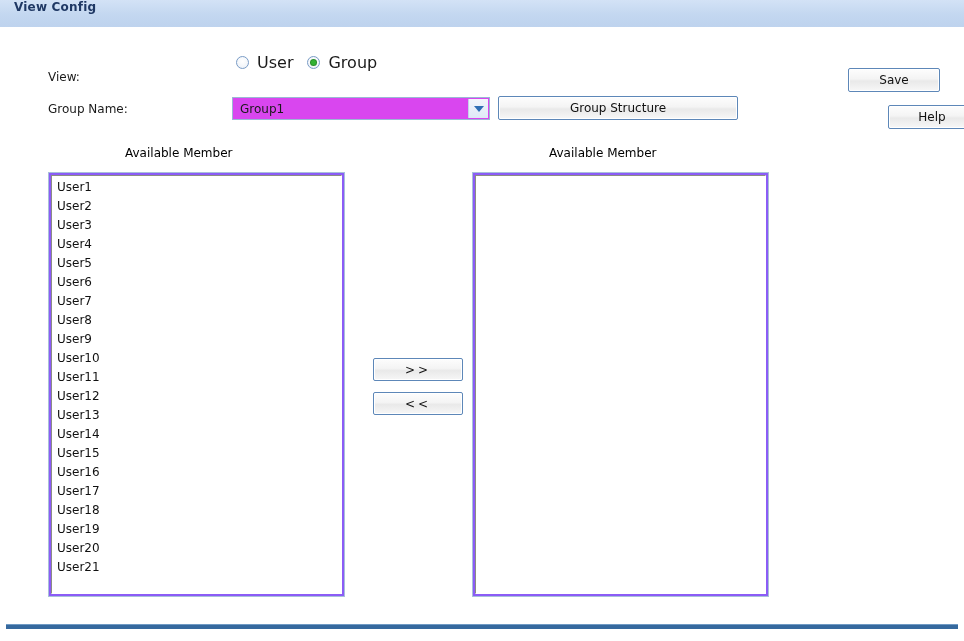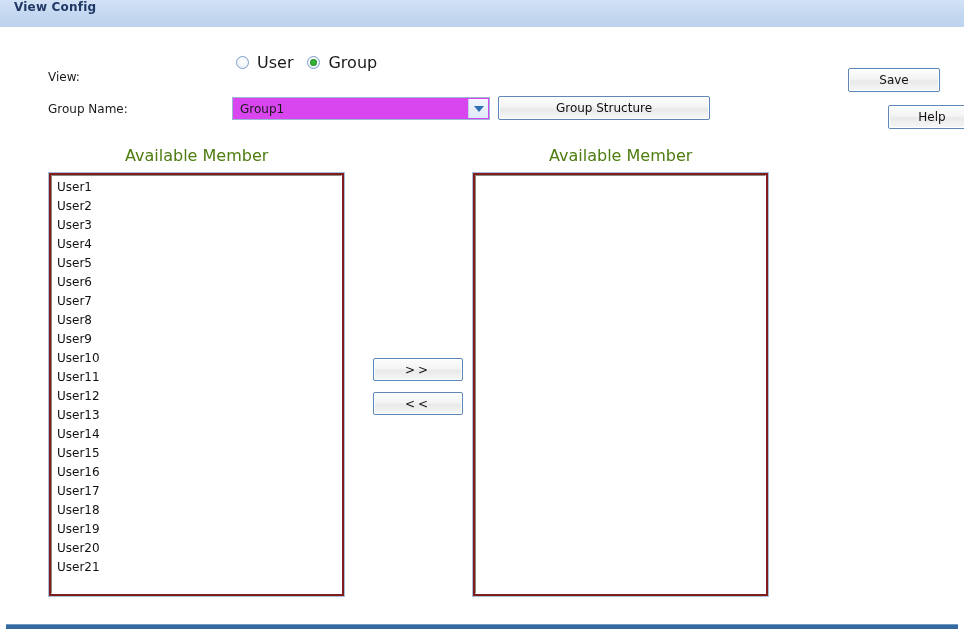--- a/index.html
+++ b/index.html
@@ -141,21 +141,21 @@
     justify-content: center;
     font-size: 12px;
     color: #111111;
     box-shadow: inset 0 0 0 1px #ffffff;
     cursor: default;
     white-space: nowrap;
   }
   #btn-group-structure {
     left: 498px;
     top: 96px;
-    width: 212px;
+    width: 240px;
     height: 24px;
   }
   #btn-save {
     left: 848px;
     top: 68px;
     width: 92px;
     height: 24px;
   }
   #btn-help {
     left: 888px;
@@ -174,32 +174,32 @@
     left: 373px;
     top: 392px;
     width: 90px;
     height: 23px;
     letter-spacing: 3px;
   }
 
   
   .col-title {
     position: absolute;
-    font-size: 16px;
-    color: #4d7c0f;
+    font-size: 12px;
+    color: #000000;
     white-space: nowrap;
   }
   #title-available { left: 125px; top: 146px; }
   #title-selected  { left: 549px; top: 146px; }
 
   .listbox {
     position: absolute;
     box-sizing: border-box;
     border: 1px solid #a8c0da;
-    background: #7f1d1d;
+    background: #8b5cf6;
     padding: 2px;
     overflow: hidden;
   }
   .listbox .inner {
     width: 100%;
     height: 100%;
     box-sizing: border-box;
     border-top: 1px solid #8c8c84;
     border-left: 1px solid #8c8c84;
     border-right: 1px solid #ffffff;

